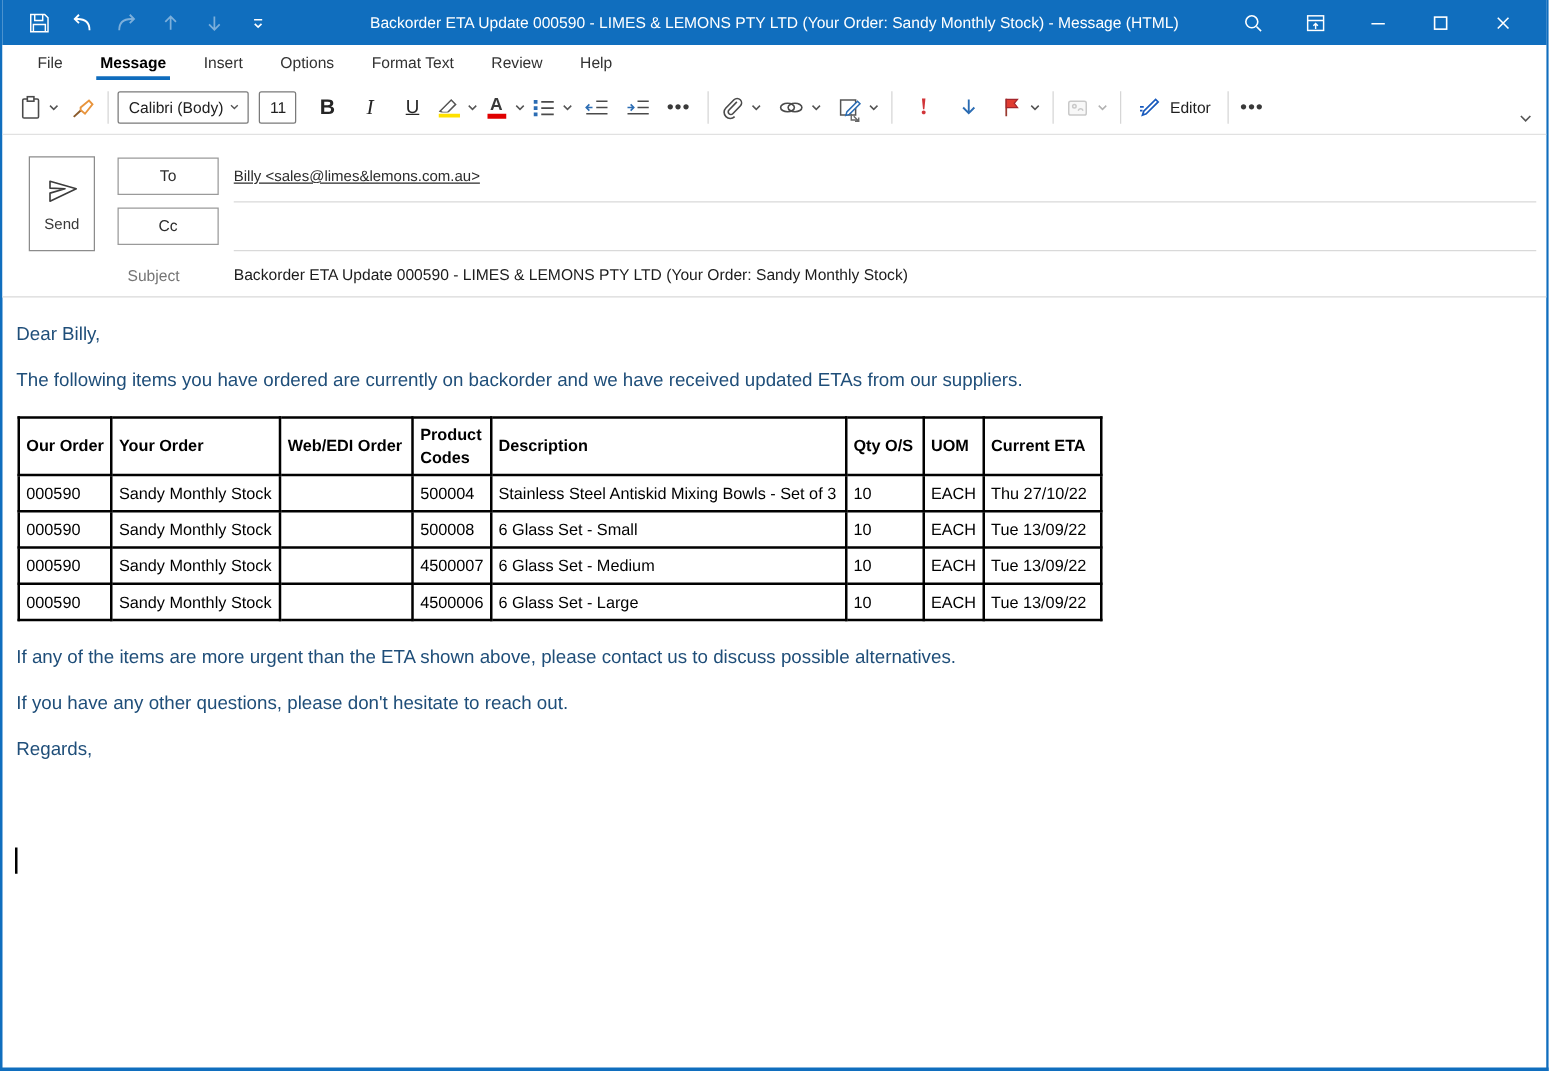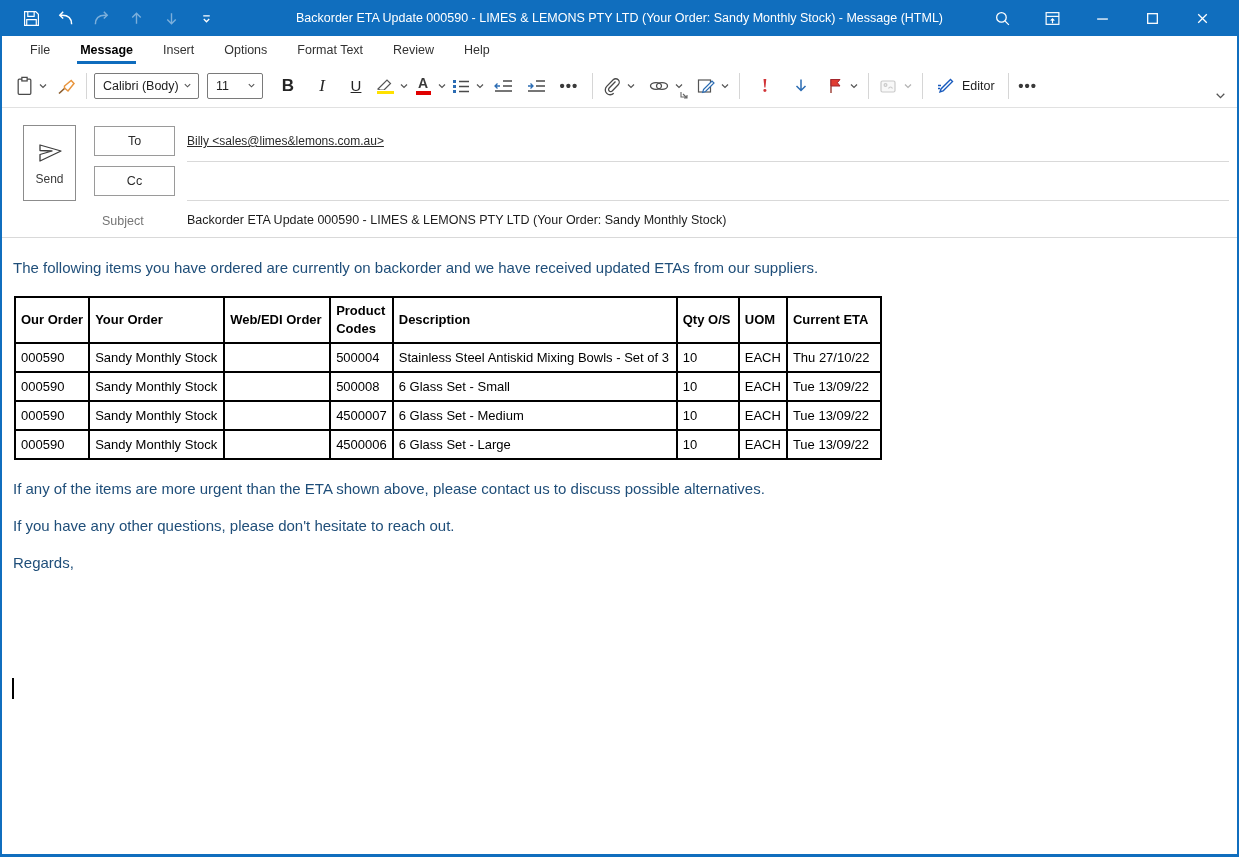--- a/index.html
+++ b/index.html
@@ -27,21 +27,21 @@
 
   
   .toolbar { position:relative; height:44px; display:flex; align-items:center; padding:0 10px; border-bottom:1px solid #e1e1e1; background:#fff; }
   .ti { display:flex; align-items:center; justify-content:center; height:30px; min-width:24px; padding:0 2px; cursor:default; }
   .ti svg { display:block; }
   .chev { min-width:14px; }
   .sep { width:1px; height:26px; background:#d6d6d6; margin:0 7px; }
   .combo { display:flex; align-items:center; justify-content:space-between; border:1px solid #7a7a7a; border-radius:2px;
            height:26px; padding:0 6px 0 8px; font-size:12.5px; color:#202020; background:#fff; margin-right:8px; }
   .combo-font { width:105px; }
-  .combo-size { width:56px; }
+  .combo-size { width:30px; }
   .glyph-b { font-weight:700; font-size:17px; color:#252525; }
   .glyph-i { font-family:"Liberation Serif", serif; font-style:italic; font-size:17px; color:#252525; }
   .glyph-u { font-size:15px; text-decoration:underline; color:#252525; }
   .stack { display:flex; flex-direction:column; align-items:center; line-height:1; }
   .colorbar { width:15px; height:3.5px; margin-top:1px; }
   .dots { font-size:15px; font-weight:700; color:#3a3a3a; letter-spacing:1px; }
   .bang { color:#D13438; font-weight:700; font-size:19px; font-family:"Liberation Serif", serif; }
   .editor-btn { display:flex; align-items:center; gap:6px; font-size:12.5px; color:#1e1e1e; padding:0 6px; }
   .dlg-launcher { position:absolute; left:676px; bottom:3px; }
   .collapse-chev { position:absolute; right:10px; bottom:1px; }
@@ -366,20 +366,21 @@
     <span class="to-value">Billy &lt;sales@limes&amp;lemons.com.au&gt;</span>
     <div class="cc-value"></div>
     <div class="h-line line-to"></div>
     <div class="h-line line-cc"></div>
     <span class="subject-label">Subject</span>
     <span class="subject-value">Backorder ETA Update 000590 - LIMES &amp; LEMONS PTY LTD (Your Order: Sandy Monthly Stock)</span>
     <div class="h-line line-subject"></div>
   </div>
 
   <div class="bodyarea">
+    <p>Dear Billy,</p>
     <p>The following items you have ordered are currently on backorder and we have received updated ETAs from our suppliers.</p>
 
     <table class="bo-table">
       <colgroup>
         <col style="width:72px">
           <col style="width:135px">
           <col style="width:106px">
           <col style="width:60px">
         <col style="width:284px">
           <col style="width:62px">

